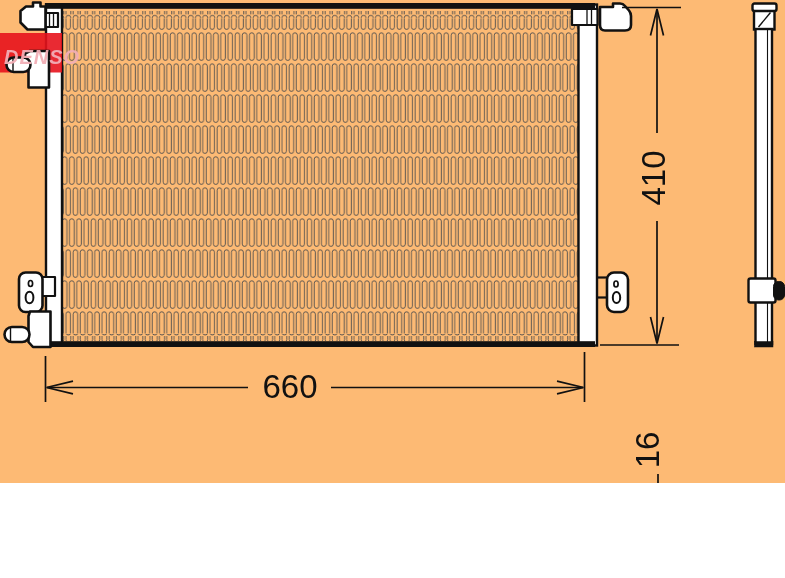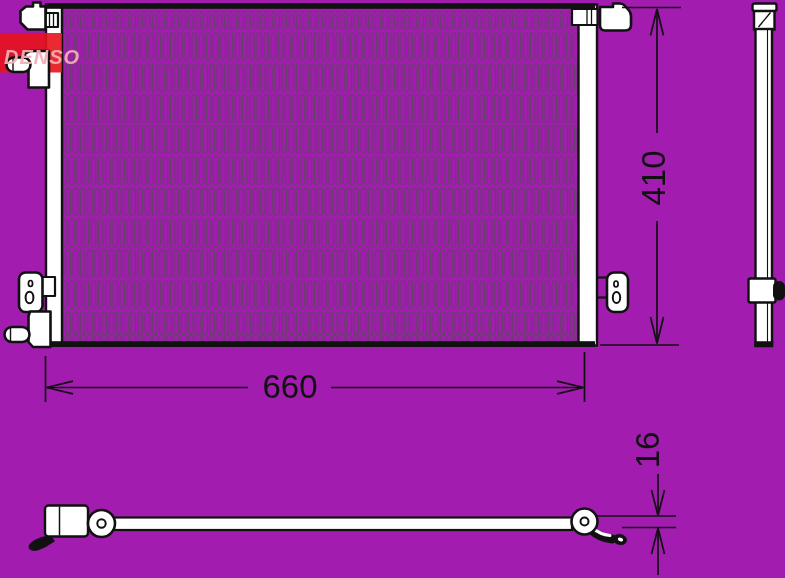--- a/index.html
+++ b/index.html
@@ -1,19 +1,19 @@
 <!DOCTYPE html>
 <html><head>
 <meta charset="utf-8">
 <style>
   html,body{margin:0;padding:0;background:#ffffff;}
   .canvas{
     position:relative;
-    width:785px;height:578px;
-    background:#a21caf;
+    width:785px;height:483px;
+    background:#fdba74;
     font-family:"Liberation Sans", sans-serif;
     overflow:hidden;
   }
   svg{position:absolute;left:0;top:0;}
   .dim-text{
     font-family:"Liberation Sans", sans-serif;
     font-size:33px;
     fill:#111111;
   }
   .logo-text{

